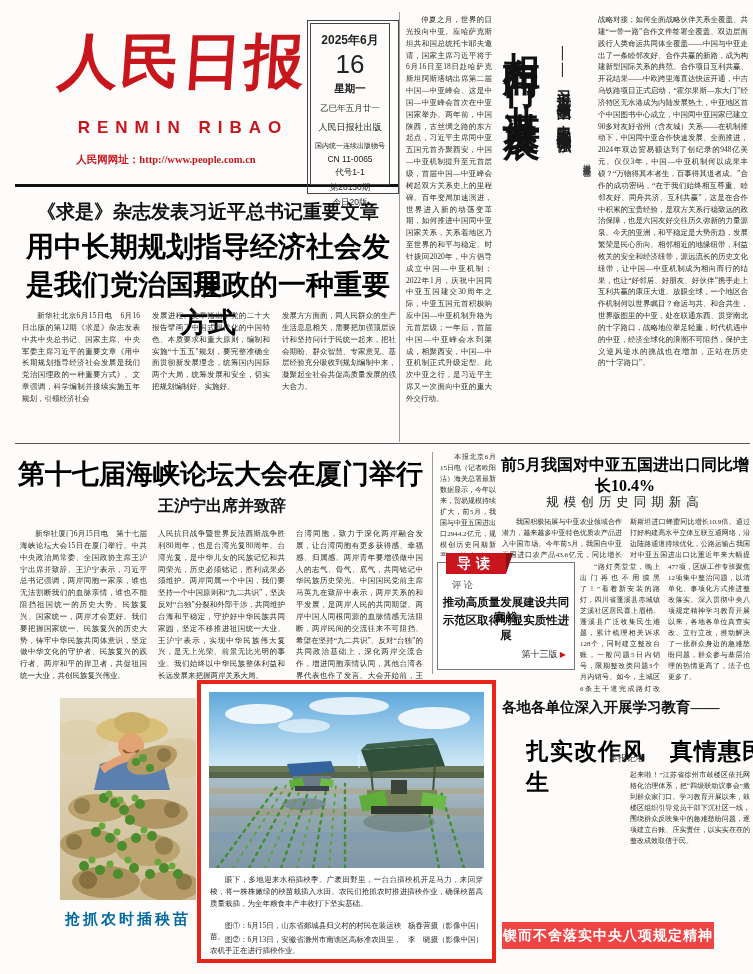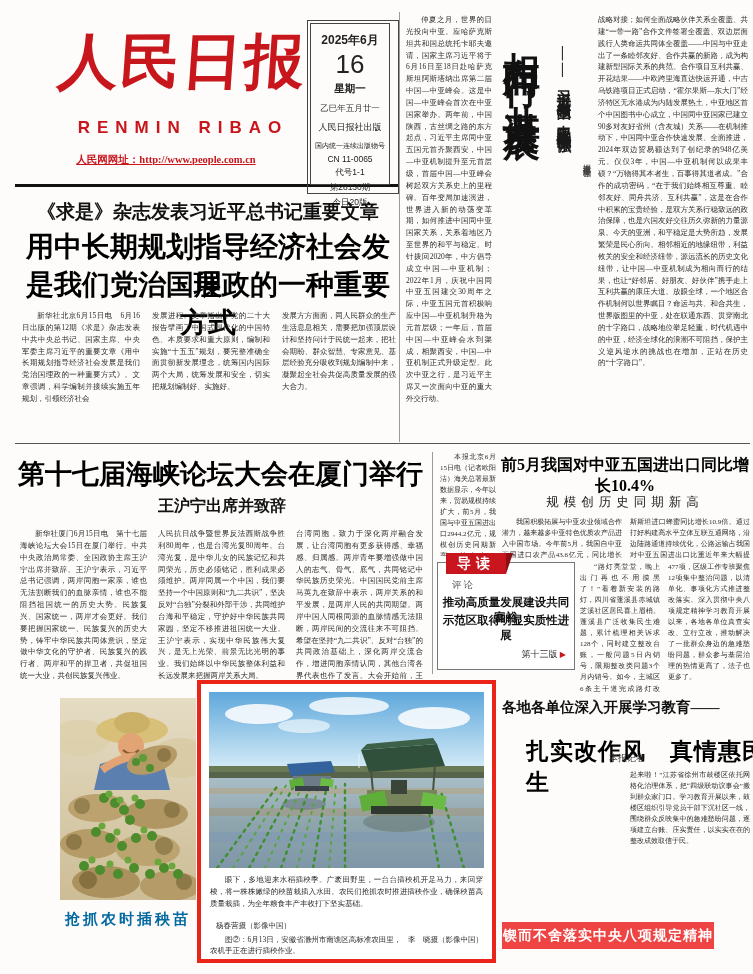--- a/index.html
+++ b/index.html
@@ -4,21 +4,21 @@
 <style>
   html,body{margin:0;padding:0;background:#ffffff;}
   .page{position:relative;width:753px;height:974px;background:#fdfcfa;overflow:hidden;
         font-family:"Liberation Serif","DejaVu Serif",serif;color:#222;}
   .abs{position:absolute;}
   
   .mast-title{left:58px;top:14px;width:250px;height:100px;font-size:60px;font-weight:900;
               color:#c8161d;letter-spacing:2px;line-height:1.6;transform:skewX(-4deg);}
   .mast-latin{left:60px;top:118px;width:246px;text-align:center;font-family:"Liberation Sans","DejaVu Sans",sans-serif;
               font-size:17px;font-weight:bold;color:#c8161d;letter-spacing:7px;}
-  .mast-site{left:36px;top:153px;width:260px;text-align:center;font-size:10.5px;color:#c8161d;font-weight:bold;text-decoration:underline;}
+  .mast-site{left:36px;top:153px;width:260px;text-align:center;font-size:10.5px;color:#c8161d;font-weight:bold;}
   .mast-rule{left:15px;top:184px;width:383px;height:3px;background:#111;}
   
   .date-box{left:307px;top:20px;width:86px;height:168px;border:1px solid #444;padding:2px;}
   .date-inner{border:1px solid #444;width:78px;height:160px;text-align:center;
               font-family:"Liberation Sans","DejaVu Sans",sans-serif;color:#222;}
   .d-ym{font-size:12px;font-weight:bold;margin-top:8px;}
   .d-day{font-size:26px;font-weight:normal;line-height:1.2;}
   .d-week{font-size:10.5px;font-weight:bold;margin-top:2px;}
   .d-lunar{font-size:8.5px;margin-top:7px;color:#333;}
   .d-pub{font-size:9px;margin-top:6px;font-family:Liberation Mono, monospace;}
@@ -302,20 +302,21 @@
           <polygon points="78,72 122,69 126,80 82,84" fill="#34629c"></polygon>
           <rect x="84" y="84" width="38" height="10" fill="#6d7a88"></rect>
           <rect x="80" y="88" width="14" height="8" fill="#5fae3a" transform="rotate(-10 80 88)"></rect>
           <rect x="112" y="86" width="13" height="8" fill="#6cbb45" transform="rotate(8 112 86)"></rect>
           <rect x="86" y="94" width="34" height="5" fill="#39414b"></rect>
         </g>
       </svg>
     </div>
     <div class="hl-cap">眼下，多地迎来水稻插秧季。广袤田野里，一台台插秧机开足马力，来回穿梭，将一株株嫩绿的秧苗栽插入水田。农民们抢抓农时推进插秧作业，确保秧苗高质量栽插，为全年粮食丰产丰收打下坚实基础。</div>
     <div class="fig-row" style="top:236px;">
+      <span class="ft">图①：6月15日，山东省郯城县归义村的村民在装运秧苗。</span>
       <span class="fc">杨春营摄（影像中国）</span>
     </div>
     <div class="fig-row" style="top:250px;">
       <span class="ft">图②：6月13日，安徽省滁州市南谯区高标准农田里，农机手正在进行插秧作业。</span>
       <span class="fc">李　晓摄（影像中国）</span>
     </div>
   </div>
 
 </div>
 

